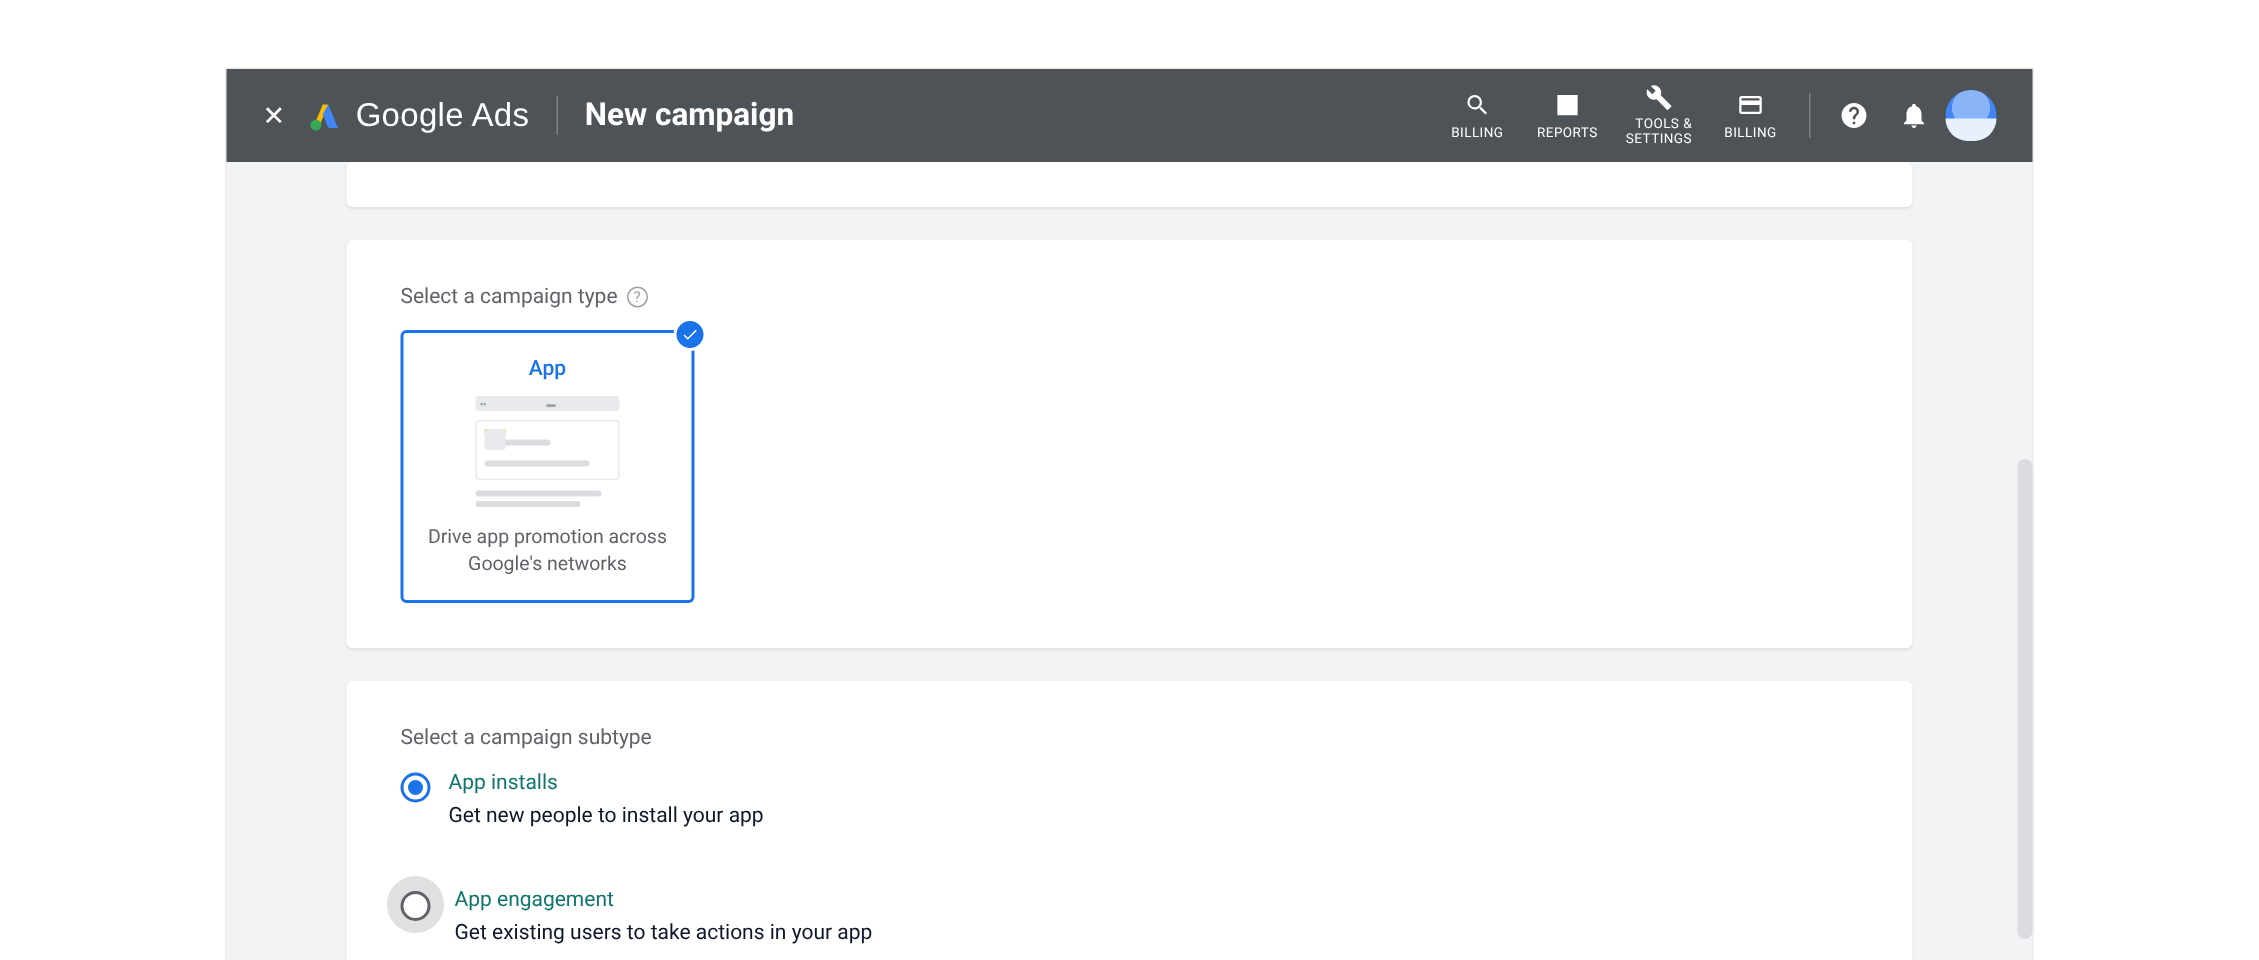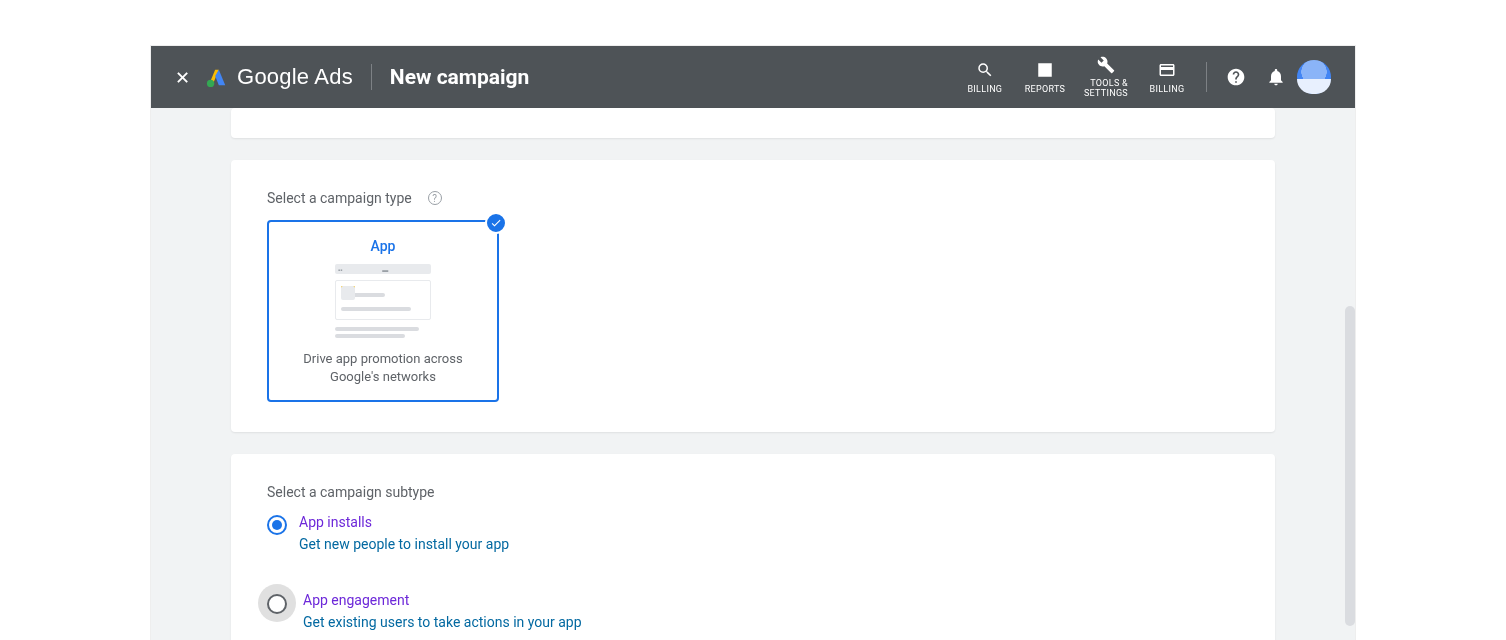--- a/index.html
+++ b/index.html
@@ -120,35 +120,35 @@
   .stub-card {
     height: 30px;
     padding: 8px 36px;
   }
   .section-label {
     font-size: 14px;
     color: #5f6368;
     margin-bottom: 14px;
     display:flex;
     align-items:center;
-    gap:16px;
+    gap:6px;
   }
   .help-circle {
     width:14px; height:14px;
     border:1.5px solid #9aa0a6;
     border-radius:50%;
     font-size:10px;
     color:#9aa0a6;
     display:inline-flex;
     align-items:center;justify-content:center;
     cursor:pointer;
   }
   
   .tile {
-    width: 232px;
+    width: 196px;
     border: 2px solid #1a73e8;
     border-radius: 4px;
     padding: 16px 14px 14px;
     position: relative;
     text-align:center;
     cursor:pointer;
   }
   .tile-check {
     position:absolute;
     top:-10px; right:-10px;
@@ -202,22 +202,22 @@
     width:38px;height:38px;border-radius:50%;
     background:#e0e0e0;
     display:flex;align-items:center;justify-content:center;
     flex-shrink:0;
     margin-top:-8px;margin-left:-9px;
     cursor:pointer;
   }
   .radio-inner {
     width:10px;height:10px;border-radius:50%;background:#1a73e8;
   }
-  .rt-title { font-size:14px;color:#6d28d9;margin-bottom:6px; }
-  .rt-desc { font-size:14px;color:#0369a1; }
+  .rt-title { font-size:14px;color:#0f766e;margin-bottom:6px; }
+  .rt-desc { font-size:14px;color:#0f172a; }
   .radio-row.last { margin-bottom:0;margin-top:40px; }
   .card-subtype { padding: 30px 36px 34px; }
   
   .scroll-hint{
     position:absolute;right:0;top:260px;width:10px;height:320px;background:#dadce0;border-radius:5px;
   }
 </style>
 </head>
 <body>
 

